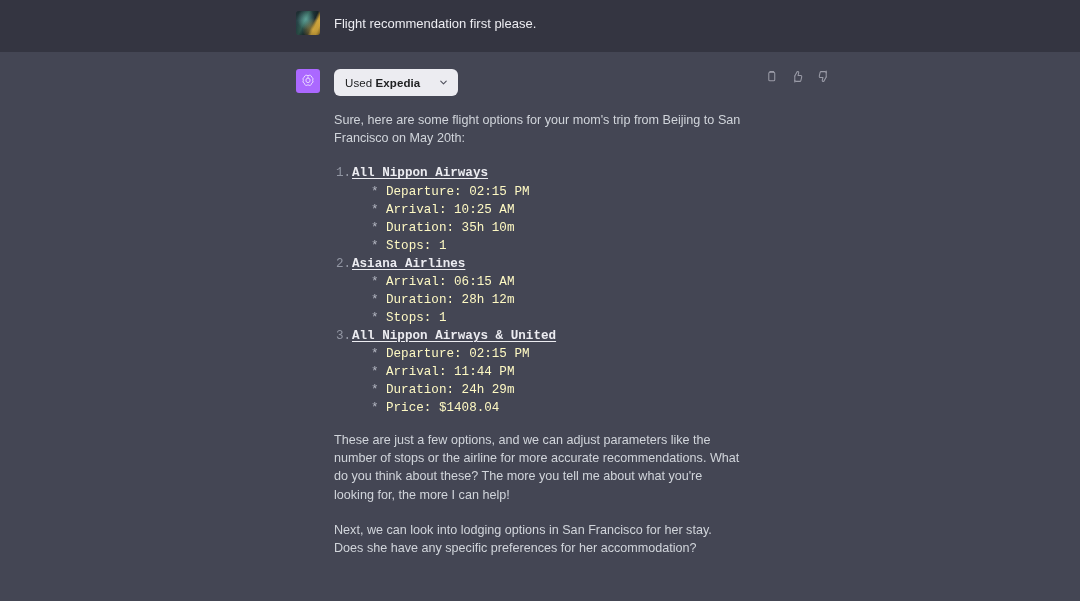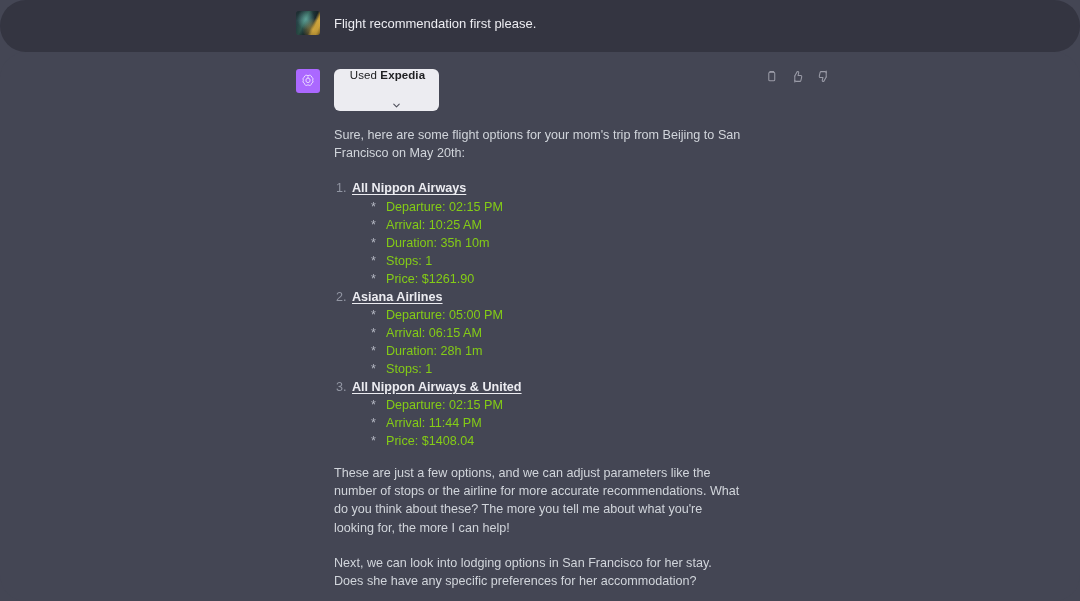--- a/index.html
+++ b/index.html
@@ -21,21 +21,20 @@
     height: 601px;
     display: flex;
     flex-direction: column;
   }
 
   
   .row {
     width: 100%;
     display: flex;
     justify-content: center;
-    border-radius: 26px;
   }
   .row-user {
     background: #343541;
     min-height: 52px;
   }
   .row-assistant {
     background: #444654;
     flex: 1 1 auto;
   }
 
@@ -112,26 +111,25 @@
     margin-bottom: 15px;
   }
 
   .plugin-pill {
     display: inline-flex;
     align-items: center;
     justify-content: space-between;
     background: #ececf1;
     border: none;
     border-radius: 6px;
-    height: 42px;
+    height: 27px;
     min-width: 105px;
     padding: 0 9px 0 11px;
     cursor: pointer;
     font-family: inherit;
-    flex-direction: column;
   }
   .plugin-pill-text {
     font-size: 11.5px;
     color: #202123;
     letter-spacing: 0.1px;
     white-space: nowrap;
   }
   .plugin-pill-text b { font-weight: 700; }
   .plugin-chevron {
     margin-left: 18px;
@@ -172,20 +170,21 @@
     margin: 0 0 17px 0;
     color: #d1d5db;
   }
   .md p:last-child { margin-bottom: 0; }
 
   .flight-list {
     list-style: none;
     counter-reset: flight;
     margin: 0 0 14px 0;
     padding: 0;
+    font-family: Liberation Mono, monospace;
   }
   .flight-item {
     counter-increment: flight;
     position: relative;
     padding-left: 18px;
     margin-bottom: 0;
   }
   .flight-item::before {
     content: counter(flight) ".";
     position: absolute;
@@ -206,21 +205,21 @@
   }
 
   .detail-list {
     list-style: none;
     margin: 0;
     padding: 0 0 0 17px;
   }
   .detail-item {
     position: relative;
     padding-left: 17px;
-    color: #84cc16;
+    color: #fef9c3;
     font-size: 12.6px;
     line-height: 18px;
   }
   .detail-item::before {
     content: "*";
     position: absolute;
     left: 2px;
     top: 1px;
     color: #b4b7c2;
     font-size: 12.6px;
@@ -274,39 +273,38 @@
 
           <ol class="flight-list">
 
             <li class="flight-item">
               <span class="flight-title">All Nippon Airways</span>
               <ul class="detail-list">
                 <li class="detail-item">Departure: 02:15 PM</li>
                 <li class="detail-item">Arrival: 10:25 AM</li>
                 <li class="detail-item">Duration: 35h 10m</li>
                 <li class="detail-item">Stops: 1</li>
-                <li class="detail-item">Price: $1261.90</li>
               </ul>
             </li>
 
             <li class="flight-item">
               <span class="flight-title">Asiana Airlines</span>
               <ul class="detail-list">
-                <li class="detail-item">Departure: 05:00 PM</li>
                 <li class="detail-item">Arrival: 06:15 AM</li>
-                <li class="detail-item">Duration: 28h 1m</li>
+                <li class="detail-item">Duration: 28h 12m</li>
                 <li class="detail-item">Stops: 1</li>
               </ul>
             </li>
 
             <li class="flight-item">
               <span class="flight-title">All Nippon Airways &amp; United</span>
               <ul class="detail-list">
                 <li class="detail-item">Departure: 02:15 PM</li>
                 <li class="detail-item">Arrival: 11:44 PM</li>
+                <li class="detail-item">Duration: 24h 29m</li>
                 <li class="detail-item">Price: $1408.04</li>
               </ul>
             </li>
 
           </ol>
 
           <p>These are just a few options, and we can adjust parameters like the number of stops or the airline for more accurate recommendations. What do you think about these? The more you tell me about what you're looking for, the more I can help!</p>
           <p>Next, we can look into lodging options in San Francisco for her stay. Does she have any specific preferences for her accommodation?</p>
 
         </div>

